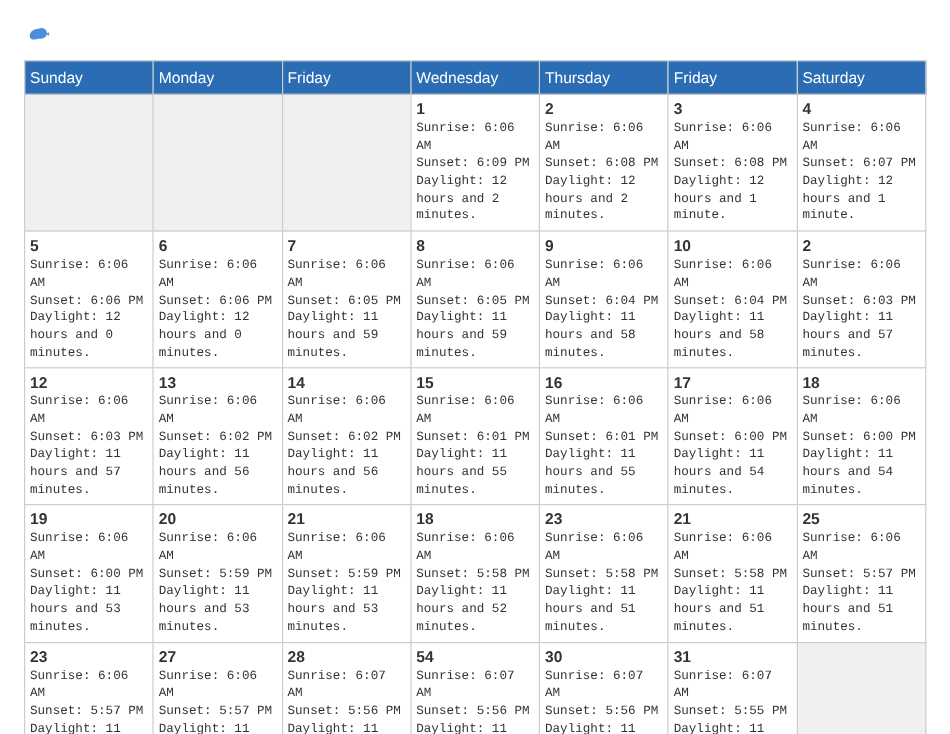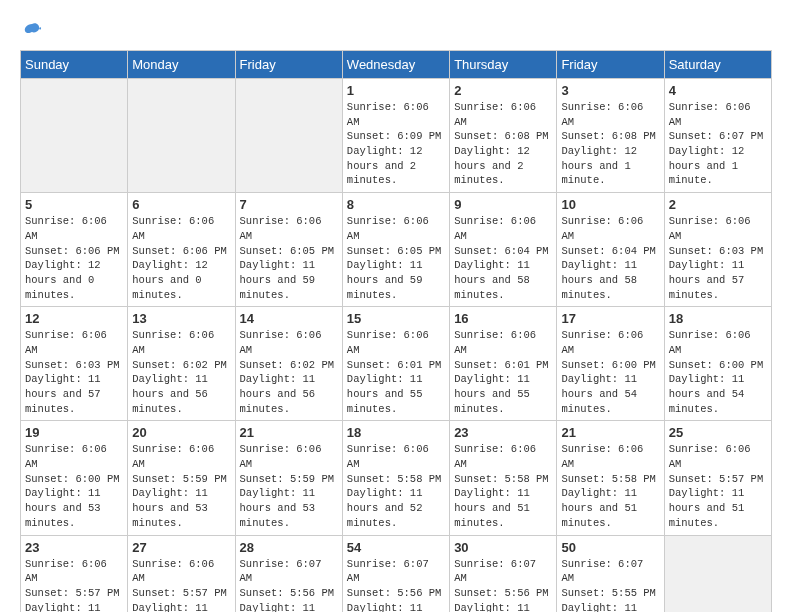--- a/index.html
+++ b/index.html
@@ -246,19 +246,19 @@
         </td>
         <td>
           <span class="day-num">54</span>
           <div class="day-info">Sunrise: 6:07 AM<br>Sunset: 5:56 PM<br>Daylight: 11 hours and 49 minutes.</div>
         </td>
         <td>
           <span class="day-num">30</span>
           <div class="day-info">Sunrise: 6:07 AM<br>Sunset: 5:56 PM<br>Daylight: 11 hours and 48 minutes.</div>
         </td>
         <td>
-          <span class="day-num">50</span>
+          <span class="day-num">31</span>
           <div class="day-info">Sunrise: 6:07 AM<br>Sunset: 5:55 PM<br>Daylight: 11 hours and 48 minutes.</div>
         </td>
         <td class="empty-cell"></td>
       </tr>
     </tbody>
 </table>
 
 </body></html>

